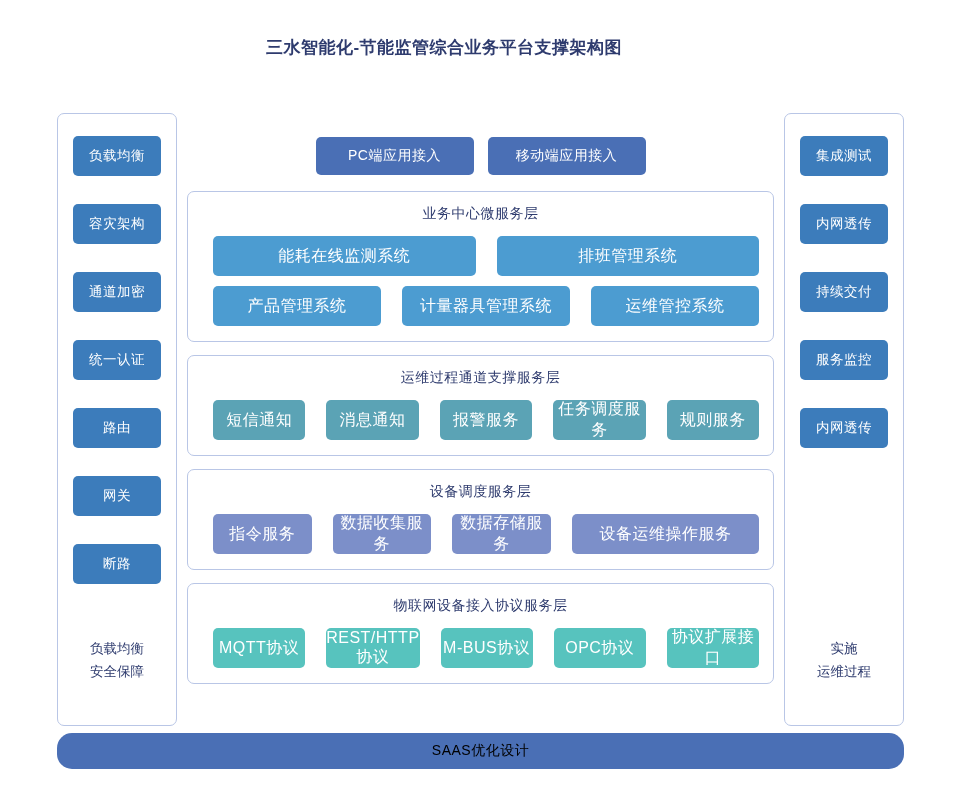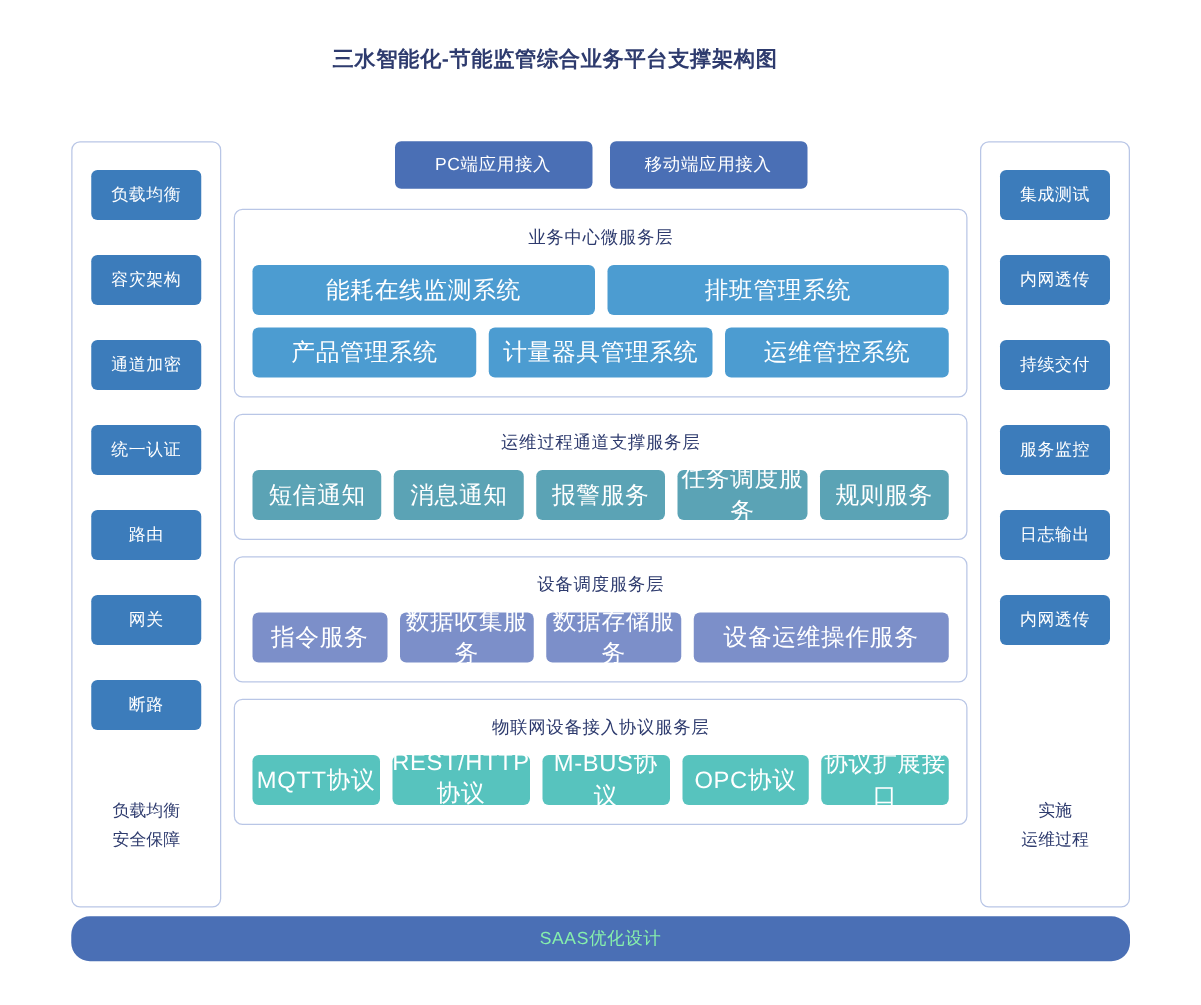--- a/index.html
+++ b/index.html
@@ -100,20 +100,21 @@
     width: 158px;
     height: 38px;
     background: #4a6fb5;
     border-radius: 5px;
     color: #ffffff;
     font-size: 14px;
     display: flex;
     align-items: center;
     justify-content: center;
     letter-spacing: 0.5px;
+    margin-top: 24px;
   }
 
   
   .layer {
     border: 1px solid #b9c6e6;
     border-radius: 7px;
     background: #ffffff;
     box-sizing: border-box;
     padding: 13px 14px 15px 14px;
     margin-bottom: 13px;
@@ -129,49 +130,50 @@
   .layer-row {
     display: flex;
     gap: 10px;
   }
   .layer-row + .layer-row { margin-top: 10px; }
 
   .node {
     height: 40px;
     border-radius: 5px;
     color: #ffffff;
-    font-size: 19px;
+    font-size: 16px;
     display: flex;
     align-items: center;
     justify-content: center;
     box-sizing: border-box;
     letter-spacing: 0.5px;
     flex: 1 1 0;
     text-align: center;
+    margin-left: 11px;
   }
 
   
   .node.biz    { background: #4c9cd1; }
   .node.ops    { background: #5ba3b5; }
   .node.dev    { background: #7c8fc9; }
   .node.iot    { background: #57c3be; }
 
   
   .node.dev-wide { flex: 1.9 1 0; }
 
   
   .saas-bar {
     position: absolute;
     left: 57px;
     top: 733px;
     width: 847px;
     height: 36px;
     background: #4a6fb5;
     border-radius: 15px;
-    color: #86efac;
+    color: #000000;
     font-size: 14px;
     display: flex;
     align-items: center;
     justify-content: center;
     letter-spacing: 0.5px;
     box-sizing: border-box;
   }
 </style>
 </head>
 <body>
@@ -248,21 +250,20 @@
         </div>
       </div>
 
     </div>
 
     <div class="side-col">
       <div class="side-chip">集成测试</div>
       <div class="side-chip">内网透传</div>
       <div class="side-chip">持续交付</div>
       <div class="side-chip">服务监控</div>
-      <div class="side-chip">日志输出</div>
       <div class="side-chip">内网透传</div>
       <div class="side-footer">
         <div>实施</div>
         <div>运维过程</div>
       </div>
     </div>
 
   </div>
 
   <div class="saas-bar">SAAS优化设计</div>

